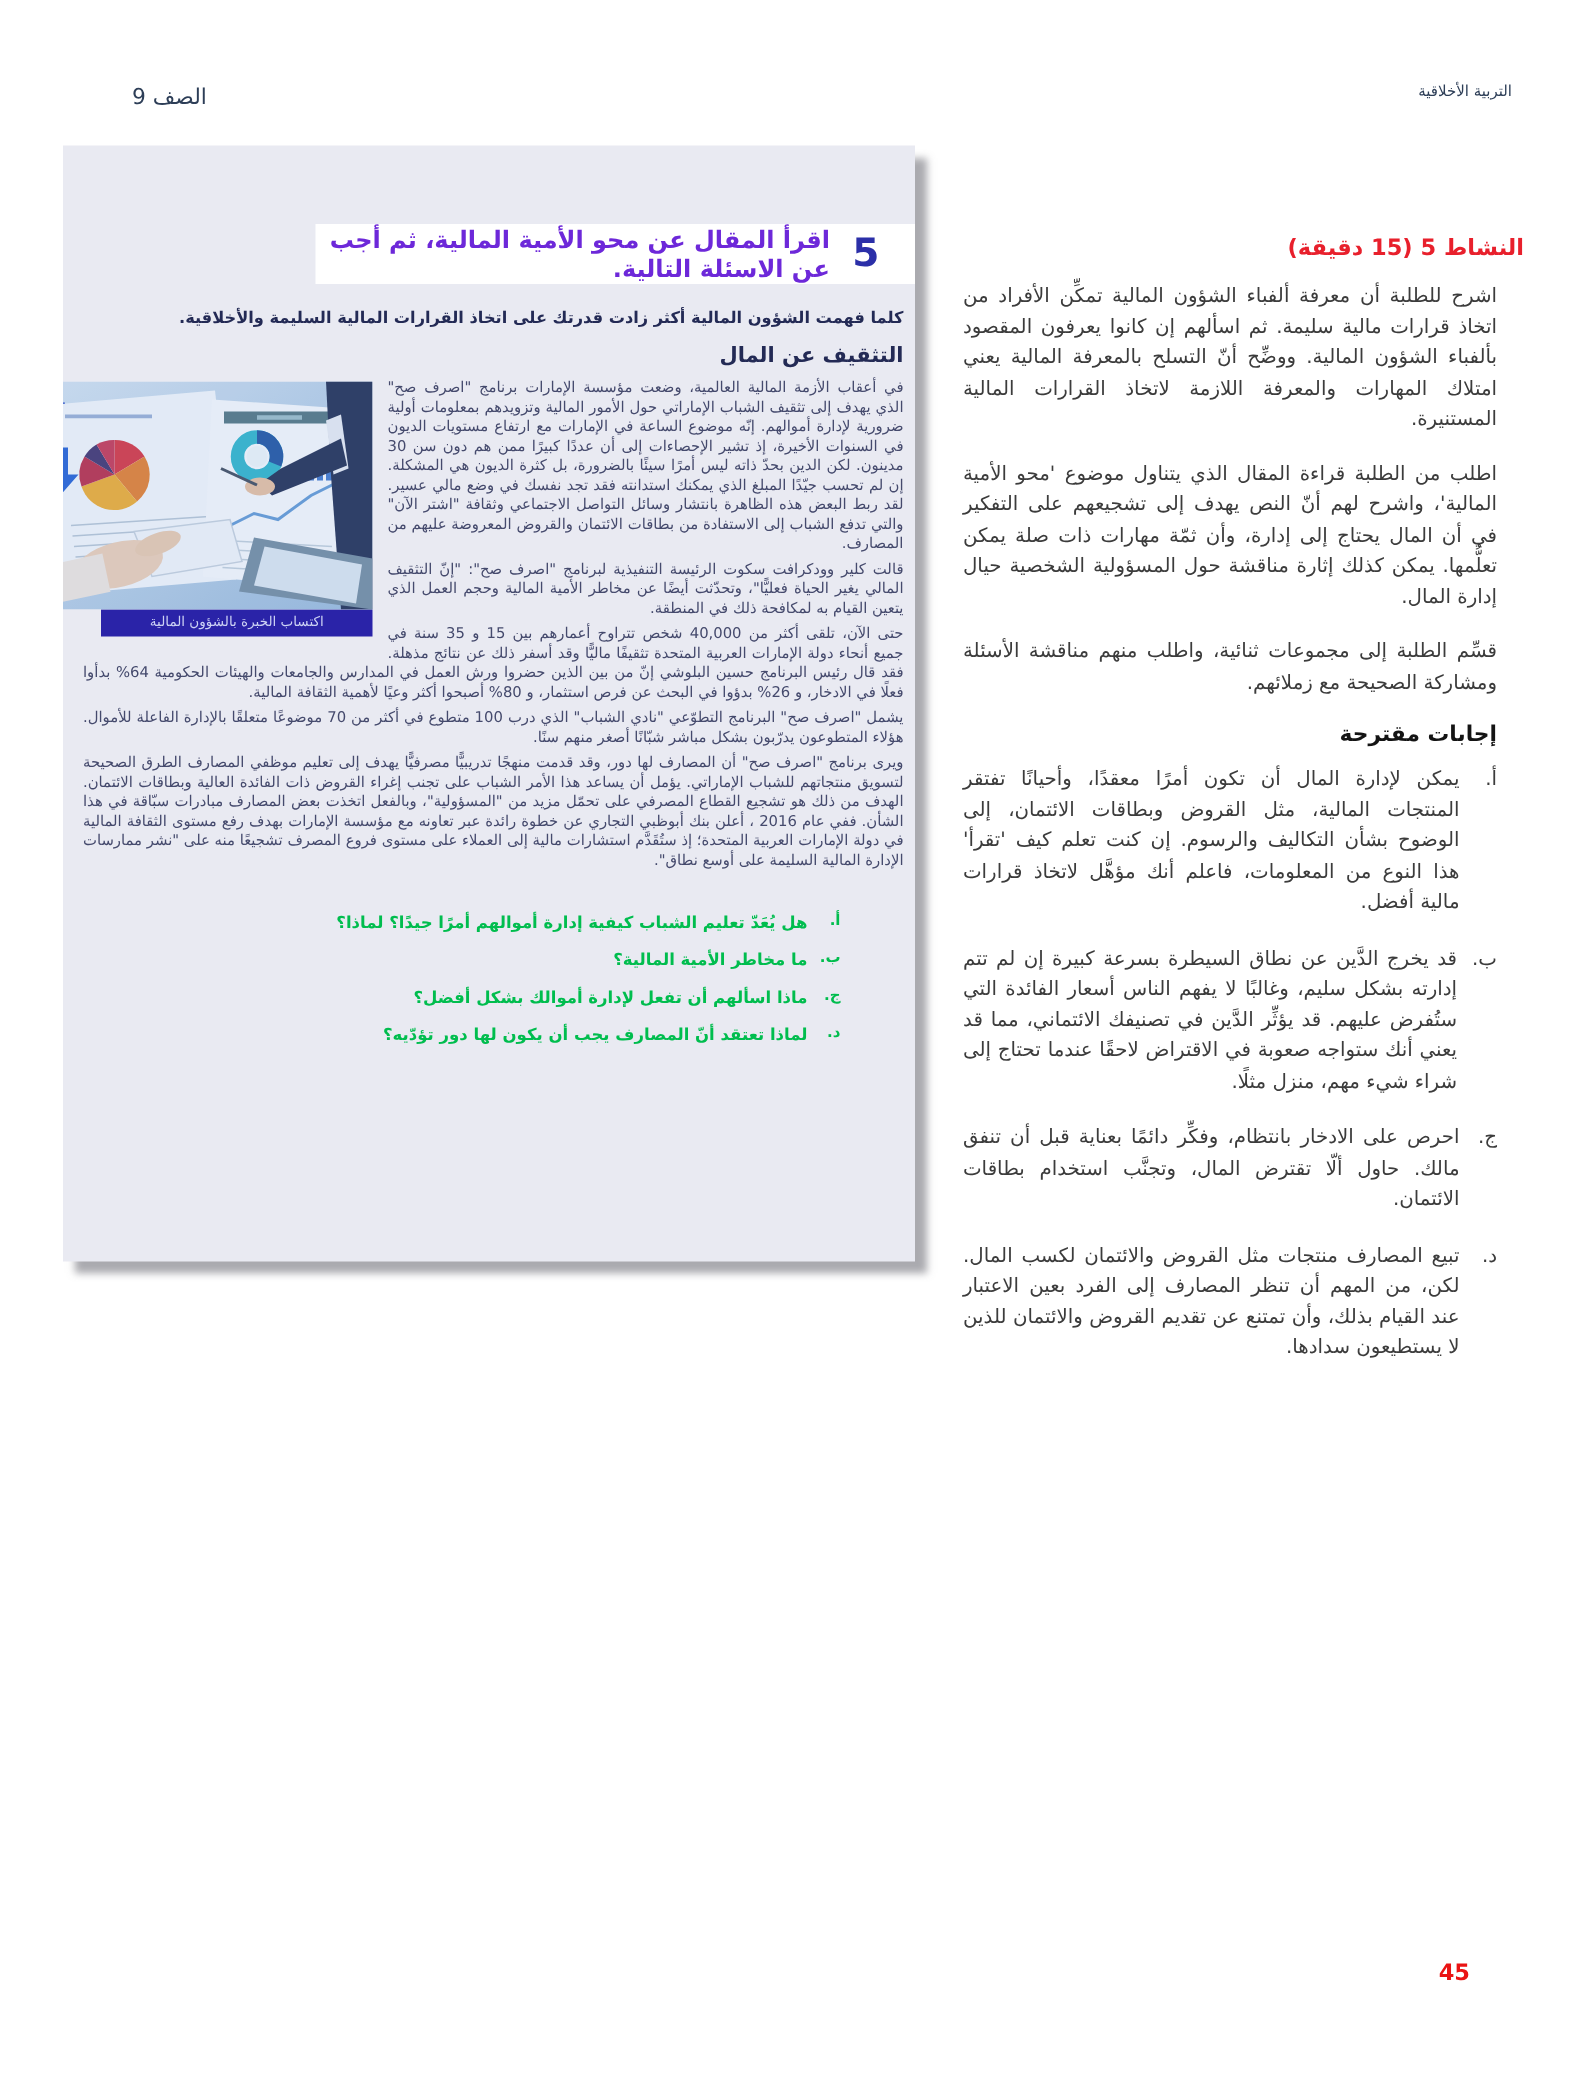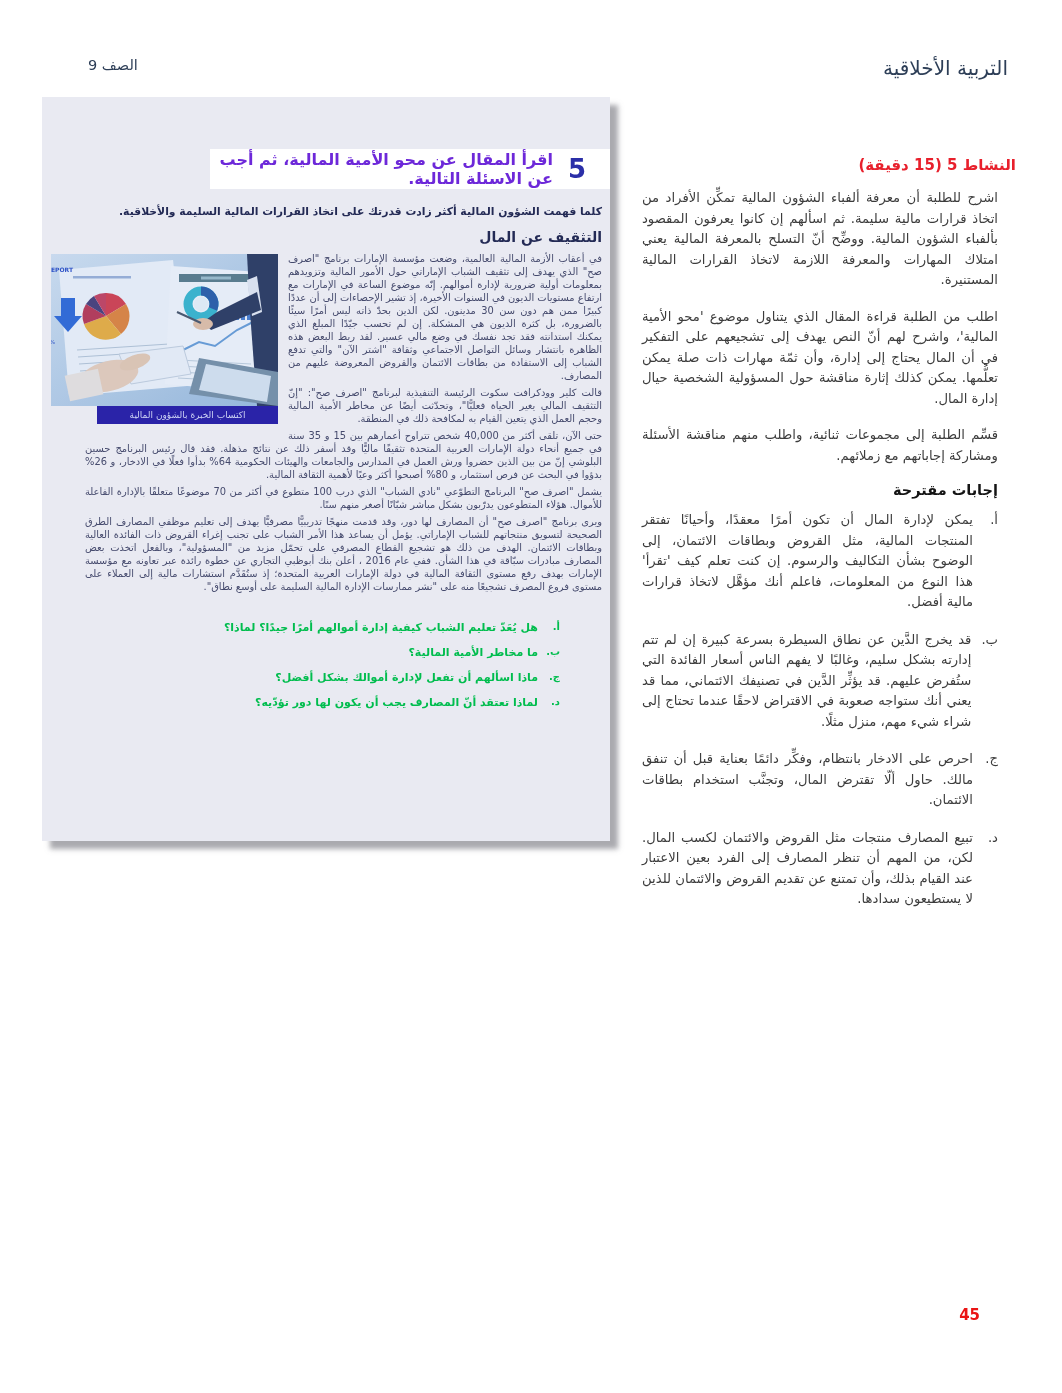--- a/index.html
+++ b/index.html
@@ -8,21 +8,21 @@
     position: relative;
     width: 1062px;
     height: 1393px;
     background: #ffffff;
     overflow: hidden;
     font-family: "DejaVu Sans", sans-serif;
   }
   
   .hdr-subject {
     position: absolute; top: 56px; right: 54px;
-    font-size: 20px; color: #2d3e57; direction: rtl;
+    font-size: 10px; color: #2d3e57; direction: rtl;
   }
   .hdr-grade {
     position: absolute; top: 57px; left: 88px;
     font-size: 14.5px; color: #2d3e57; direction: rtl;
   }
   
   .worksheet {
     position: absolute; left: 42px; top: 97px;
     width: 568px; height: 744px;
     background: #e9eaf2;
@@ -37,21 +37,21 @@
     padding-right: 24px; gap: 15px;
   }
   .act-num {
     font-size: 26px; font-weight: bold; color: #2b2fa8; line-height: 1;
   }
   .act-text {
     font-size: 16px; font-weight: bold; color: #6d28d9; line-height: 1.2;
   }
   .ws-content {
     position: absolute; top: 92px; right: 0; left: 0; bottom: 0;
-    padding: 15px 8px 0 43px;
+    padding: 15px 8px 0 13px;
   }
   .ws-intro {
     font-size: 10.8px; font-weight: bold; color: #232a55;
     line-height: 15px; text-align: right; margin-bottom: 10px;
   }
   .ws-article-title {
     font-size: 14px; font-weight: bold; color: #232a55;
     text-align: right; margin-bottom: 7px;
   }
   .ws-article { direction: rtl; }
@@ -235,21 +235,21 @@
         </li>
       </ul>
     </div>
   </section>
 
   <aside class="teacher-col">
     <h2 class="tn-heading"><span class="strong">النشاط 5</span><span> (15 دقيقة)</span></h2>
 
     <p class="tn-p">اشرح للطلبة أن معرفة ألفباء الشؤون المالية تمكِّن الأفراد من اتخاذ قرارات مالية سليمة. ثم اسألهم إن كانوا يعرفون المقصود بألفباء الشؤون المالية. ووضِّح أنّ التسلح بالمعرفة المالية يعني امتلاك المهارات والمعرفة اللازمة لاتخاذ القرارات المالية المستنيرة.</p>
     <p class="tn-p">اطلب من الطلبة قراءة المقال الذي يتناول موضوع 'محو الأمية المالية'، واشرح لهم أنّ النص يهدف إلى تشجيعهم على التفكير في أن المال يحتاج إلى إدارة، وأن ثمّة مهارات ذات صلة يمكن تعلُّمها. يمكن كذلك إثارة مناقشة حول المسؤولية الشخصية حيال إدارة المال.</p>
-    <p class="tn-p">قسِّم الطلبة إلى مجموعات ثنائية، واطلب منهم مناقشة الأسئلة ومشاركة إجاباتهم مع زملائهم.</p>
+    <p class="tn-p">قسِّم الطلبة إلى مجموعات ثنائية، واطلب منهم مناقشة الأسئلة ومشاركة الصحيحة مع زملائهم.</p>
 
     <h3 class="tn-answers-heading">إجابات مقترحة</h3>
 
     <div class="tn-answer">
       <span class="lbl">أ.</span>
       <span class="txt">يمكن لإدارة المال أن تكون أمرًا معقدًا، وأحيانًا تفتقر المنتجات المالية، مثل القروض وبطاقات الائتمان، إلى الوضوح بشأن التكاليف والرسوم. إن كنت تعلم كيف 'تقرأ' هذا النوع من المعلومات، فاعلم أنك مؤهَّل لاتخاذ قرارات مالية أفضل.</span>
     </div>
     <div class="tn-answer">
       <span class="lbl">ب.</span>
       <span class="txt">قد يخرج الدَّين عن نطاق السيطرة بسرعة كبيرة إن لم تتم إدارته بشكل سليم، وغالبًا لا يفهم الناس أسعار الفائدة التي ستُفرض عليهم. قد يؤثِّر الدَّين في تصنيفك الائتماني، مما قد يعني أنك ستواجه صعوبة في الاقتراض لاحقًا عندما تحتاج إلى شراء شيء مهم، منزل مثلًا.</span>

